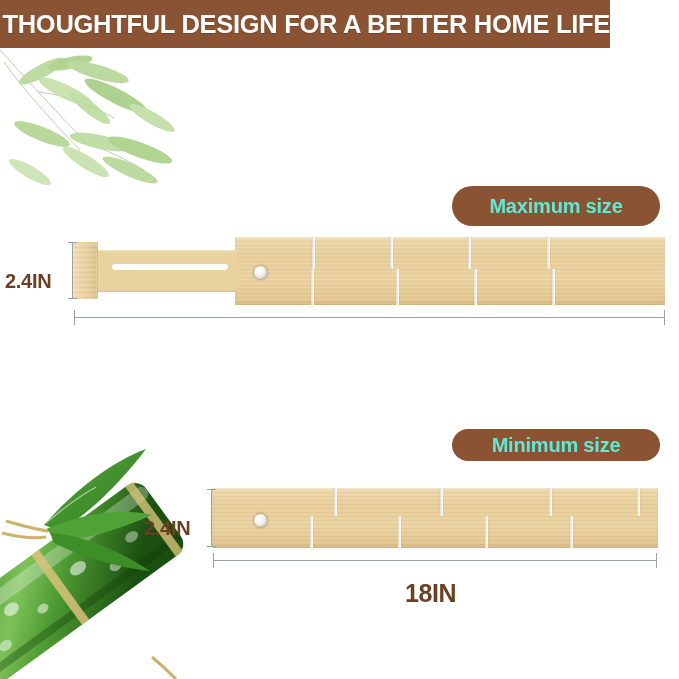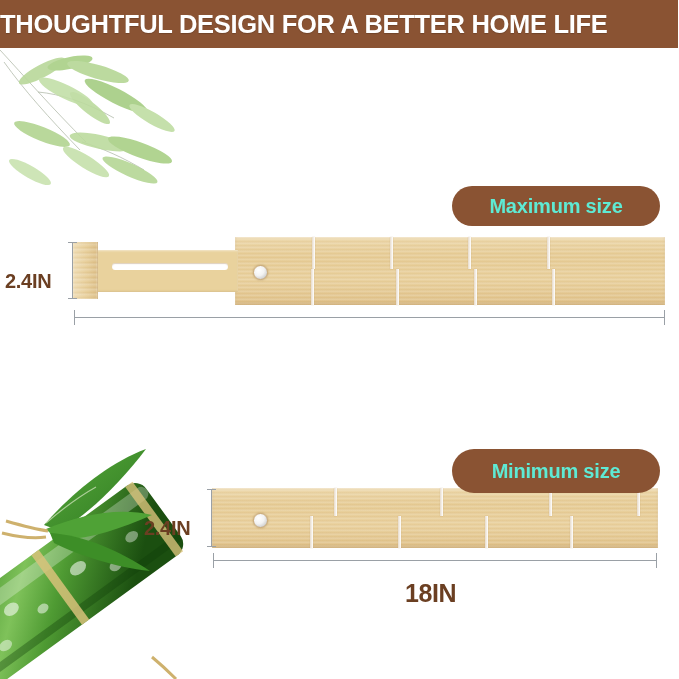--- a/index.html
+++ b/index.html
@@ -16,26 +16,26 @@
     height: 679px;
     background: #ffffff;
     overflow: hidden;
   }
 
   
   .header-bar {
     position: absolute;
     left: 0;
     top: 0;
-    width: 678px;
+    width: 610px;
     height: 48px;
     background: #8a5333;
     display: flex;
     align-items: center;
-    justify-content: flex-start;
+    justify-content: flex-end;
     z-index: 30;
   }
   .header-title {
     color: #ffffff;
     font-size: 25.5px;
     font-weight: bold;
     letter-spacing: -0.3px;
     white-space: nowrap;
     font-family: "Liberation Sans", sans-serif;
     text-shadow: 0 1px 1px rgba(0,0,0,0.18);
@@ -76,23 +76,23 @@
     letter-spacing: -0.2px;
   }
   .badge-max {
     left: 452px;
     top: 186px;
     width: 208px;
     height: 40px;
   }
   .badge-min {
     left: 452px;
-    top: 449px;
+    top: 429px;
     width: 208px;
-    height: 44px;
+    height: 32px;
   }
 
   
   .bamboo-surface {
     position: absolute;
     background:
       repeating-linear-gradient(to bottom,
         rgba(255,255,255,0.00) 0px,
         rgba(180,140,80,0.10) 1px,
         rgba(255,255,255,0.20) 2px,

